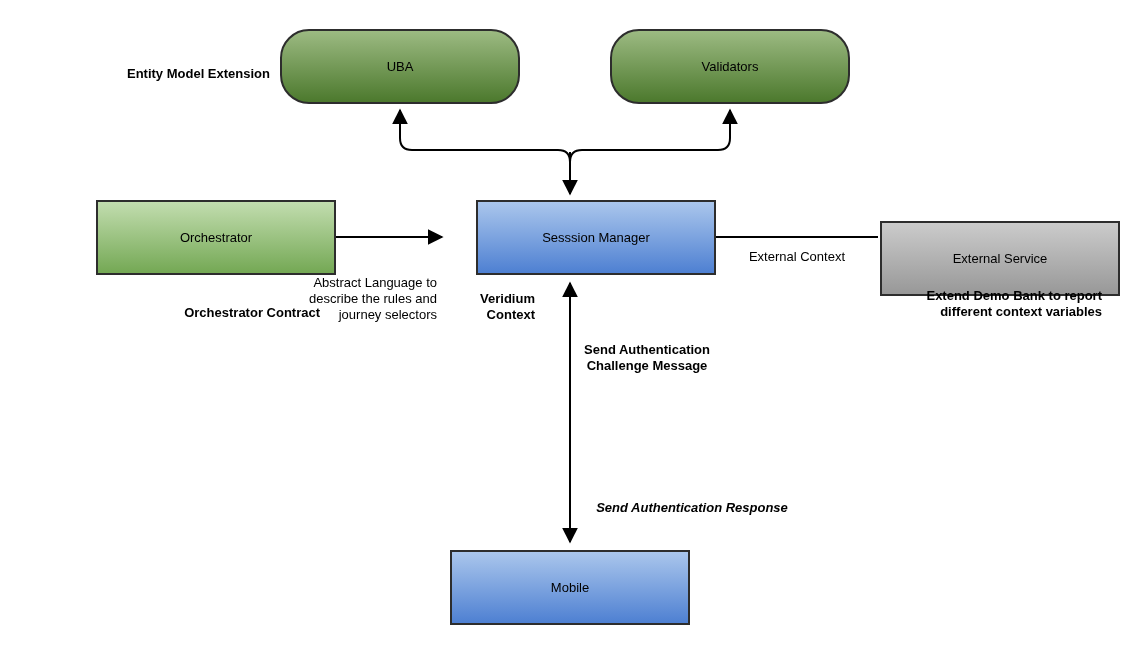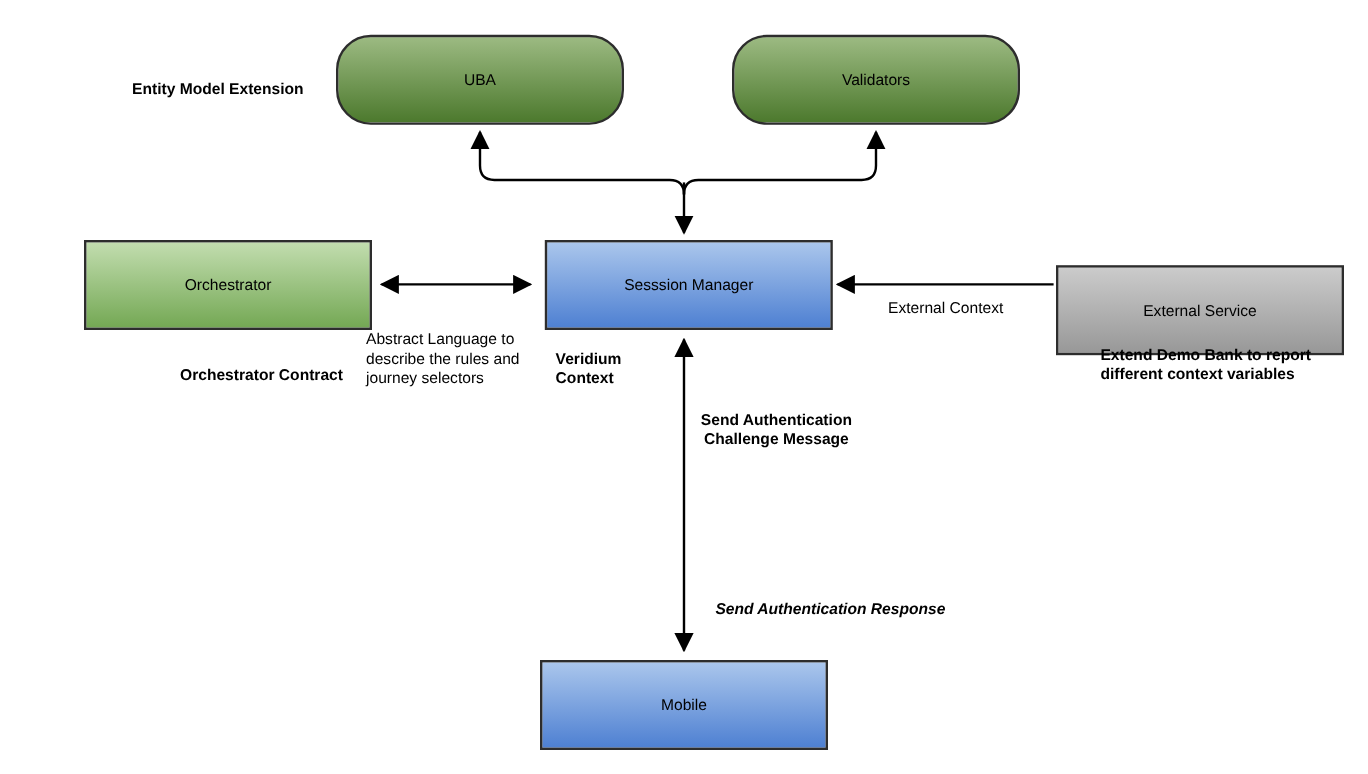--- a/index.html
+++ b/index.html
@@ -31,28 +31,28 @@
     box-sizing: border-box;
     border: 2px solid var(--node-border, #2d2d2d);
     display: flex;
     align-items: center;
     justify-content: center;
     text-align: center;
     font-size: 13px;
     line-height: 16px;
   }
   .node.green-dark  { background: linear-gradient(to bottom, var(--green-top), var(--green-bottom)); border-radius: 29px; }
-  .node.green-light { background: linear-gradient(to bottom, var(--green-light-top), var(--green-light-bottom)); }
+  .node.green-light { background: linear-gradient(to bottom, var(--green-light-top), var(--green-light-bottom)); margin-left: 26px; }
   .node.blue        { background: linear-gradient(to bottom, var(--blue-top), var(--blue-bottom)); }
   .node.gray        { background: linear-gradient(to bottom, var(--gray-top), var(--gray-bottom)); }
   .note {
     position: absolute;
     font-size: 13px;
     line-height: 16px;
-    text-align: left;
+    text-align: right;
   }
   .note.bold { font-weight: bold; }
   .note.left-align { text-align: center; }
 </style>
 </head>
 <body>
 
 <div class="canvas">
 
   <svg class="edges" viewBox="0 0 1140 645" xmlns="http://www.w3.org/2000/svg">
@@ -76,21 +76,21 @@
   </div>
 
   <div class="node green-dark" style="left:610px; top:29px;">
     <span>Validators</span>
   </div>
 
   <div class="node green-light" style="left:70px; top:200px;">
     <span>Orchestrator</span>
   </div>
 
-  <div class="node blue" style="left:454px; top:200px;">
+  <div class="node blue" style="left:476px; top:200px;">
     <span>Sesssion Manager</span>
   </div>
 
   <div class="node gray" style="left:880px; top:200px;margin-top:21px;">
     <span>External Service</span>
   </div>
 
   <div class="node blue" style="left:450px; top:550px;">
     <span>Mobile</span>
   </div>

